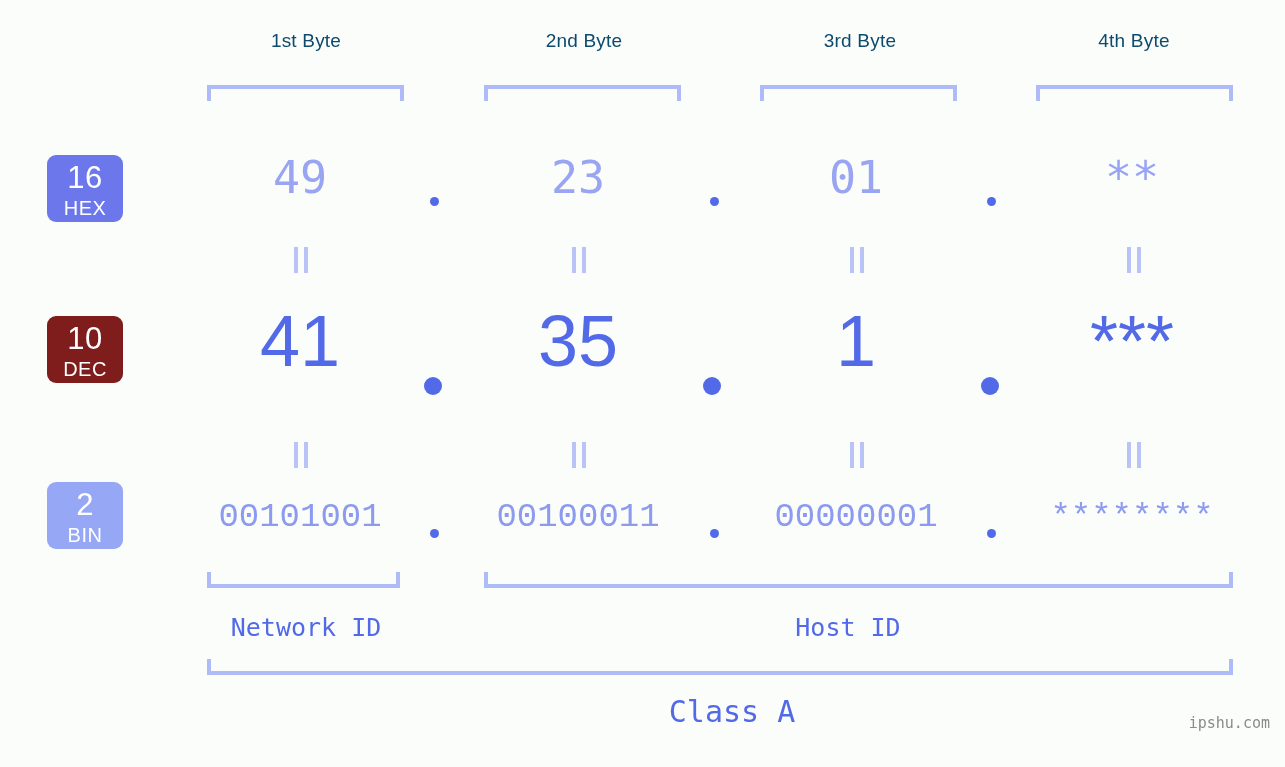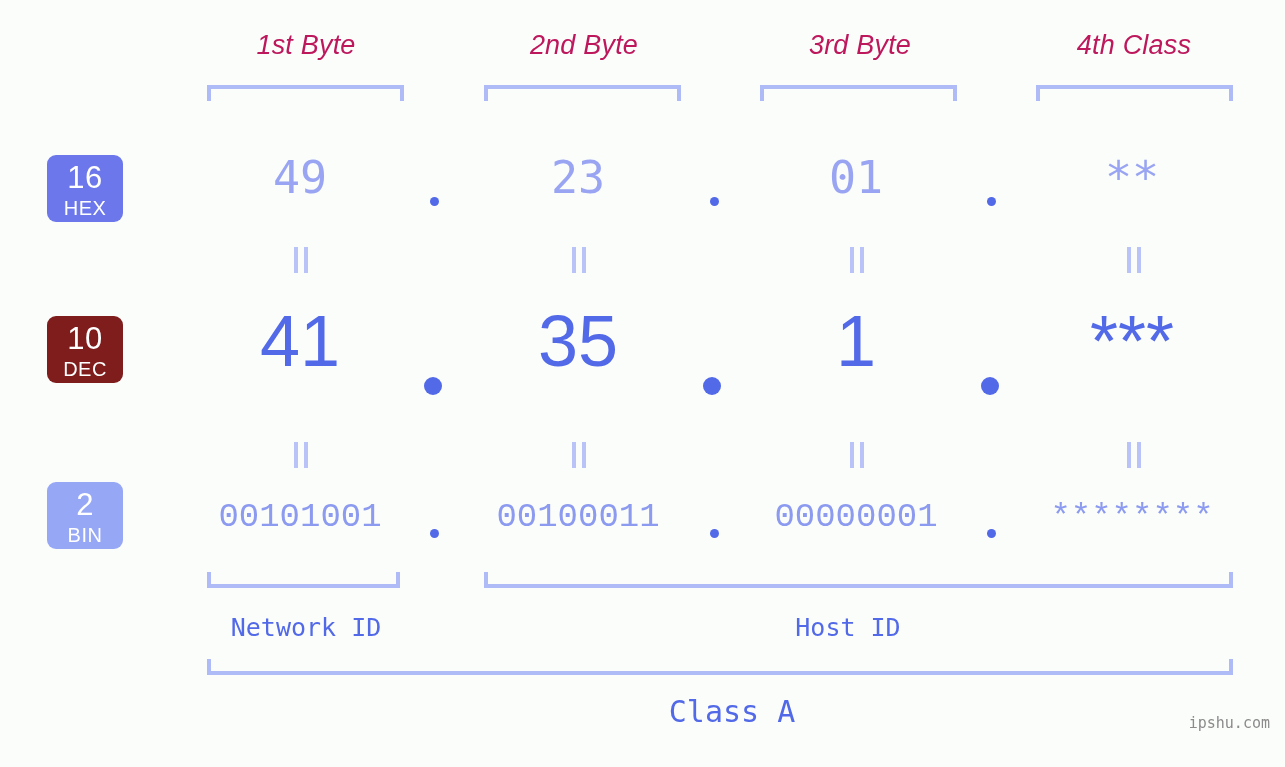--- a/index.html
+++ b/index.html
@@ -18,26 +18,25 @@
     position: relative;
     width: 1285px;
     height: 767px;
   }
 
   
   .byte-header {
     position: absolute;
     top: 30px;
     text-align: center;
-    font-size: 27px;
-    color: #be185d;
+    font-size: 19px;
+    color: #0c4a6e;
     font-family: "Liberation Sans", sans-serif;
     letter-spacing: 0.2px;
     white-space: nowrap;
-    font-style: italic;
   }
 
   
   .bracket {
     position: absolute;
     box-sizing: border-box;
   }
   .bracket-down {
     border-top: 4px solid #aebbf6;
     border-left: 4px solid #aebbf6;
@@ -156,21 +155,21 @@
   }
 </style>
 </head>
 <body>
 
 <div id="page">
 
   <div class="byte-header" style="left:206px; width:200px;">1st Byte</div>
   <div class="byte-header" style="left:484px; width:200px;">2nd Byte</div>
   <div class="byte-header" style="left:760px; width:200px;">3rd Byte</div>
-  <div class="byte-header" style="left:1034px; width:200px;">4th Class</div>
+  <div class="byte-header" style="left:1034px; width:200px;">4th Byte</div>
 
   <div class="bracket bracket-down" style="left:207px; top:85px; width:197px;"></div>
   <div class="bracket bracket-down" style="left:484px; top:85px; width:197px;"></div>
   <div class="bracket bracket-down" style="left:760px; top:85px; width:197px;"></div>
   <div class="bracket bracket-down" style="left:1036px; top:85px; width:197px;"></div>
 
   <div class="badge" style="top:155px; background:#6b77ea;">
     <span class="base">16</span>
     <span class="name">HEX</span>
   </div>

